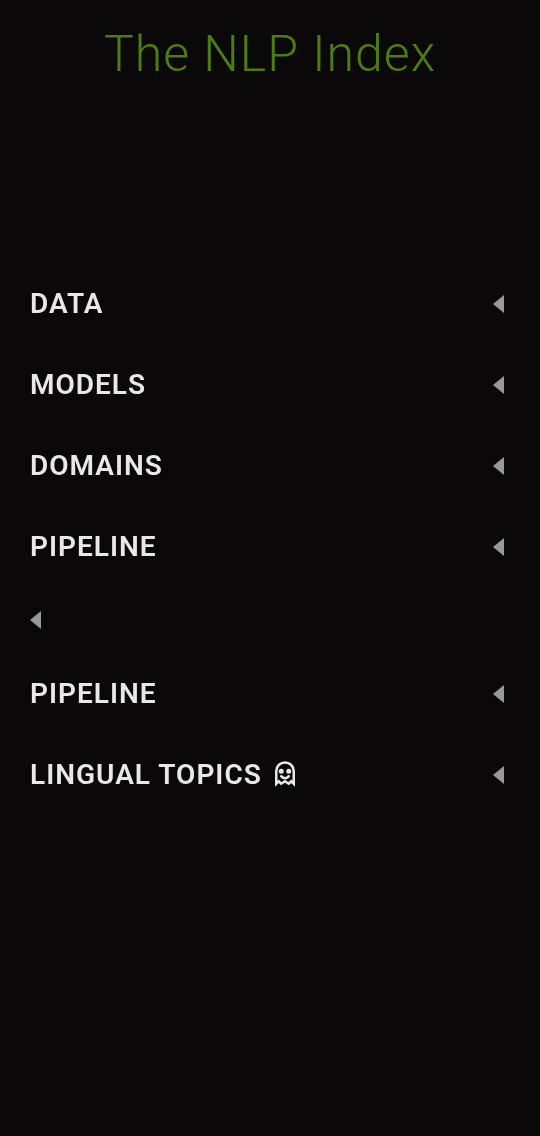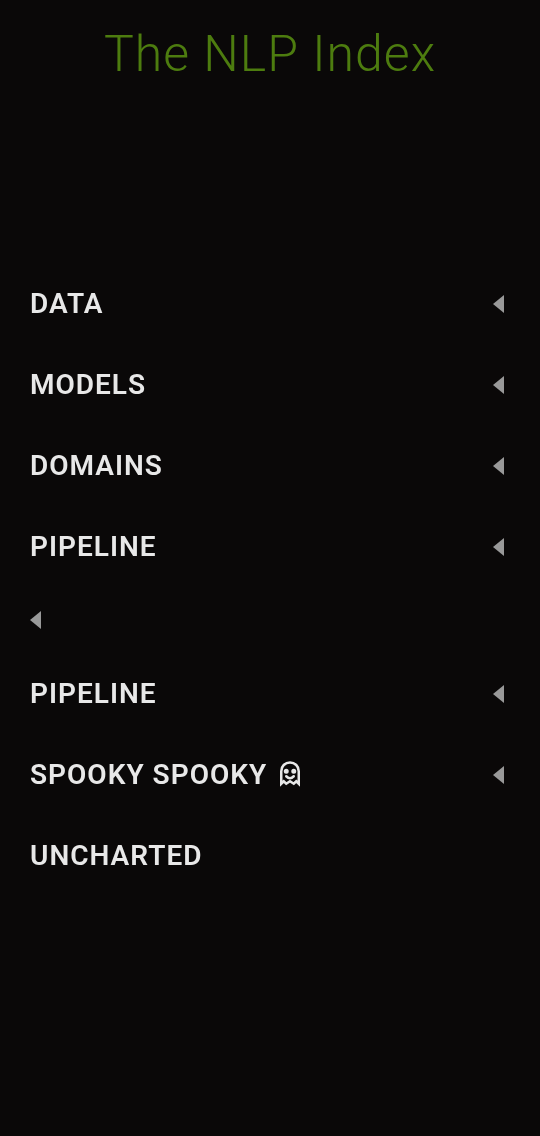--- a/index.html
+++ b/index.html
@@ -100,28 +100,23 @@
       <span class="arrow-icon"></span>
     </div>
     <div class="nav-item">
       <span class="nav-label">
         <span>PIPELINE</span>
       </span>
       <span class="arrow-icon"></span>
     </div>
     <div class="nav-item">
       <span class="nav-label">
-        <span>SPOOKY SPOOKY</span>
+        <span>LINGUAL TOPICS</span>
         <span class="ghost-icon"><svg viewBox="0 0 24 24" fill="none" stroke="#e8e8e8" stroke-width="2">
             <path d="M12 2C8 2 5 5 5 9v10l2-2 2 2 3-2 3 2 2-2 2 2V9c0-4-3-7-7-7z"></path>
             <circle cx="9" cy="9" r="1" fill="#e8e8e8"></circle>
             <circle cx="15" cy="9" r="1" fill="#e8e8e8"></circle>
             <path d="M9 13c1 1 2 1.5 3 1.5s2-.5 3-1.5" stroke-linecap="round"></path>
           </svg></span>
       </span>
       <span class="arrow-icon"></span>
     </div>
-    <div class="nav-item">
-      <span class="nav-label">
-        <span>UNCHARTED</span>
-      </span>
-    </div>
   </div>
 
 </body></html>

